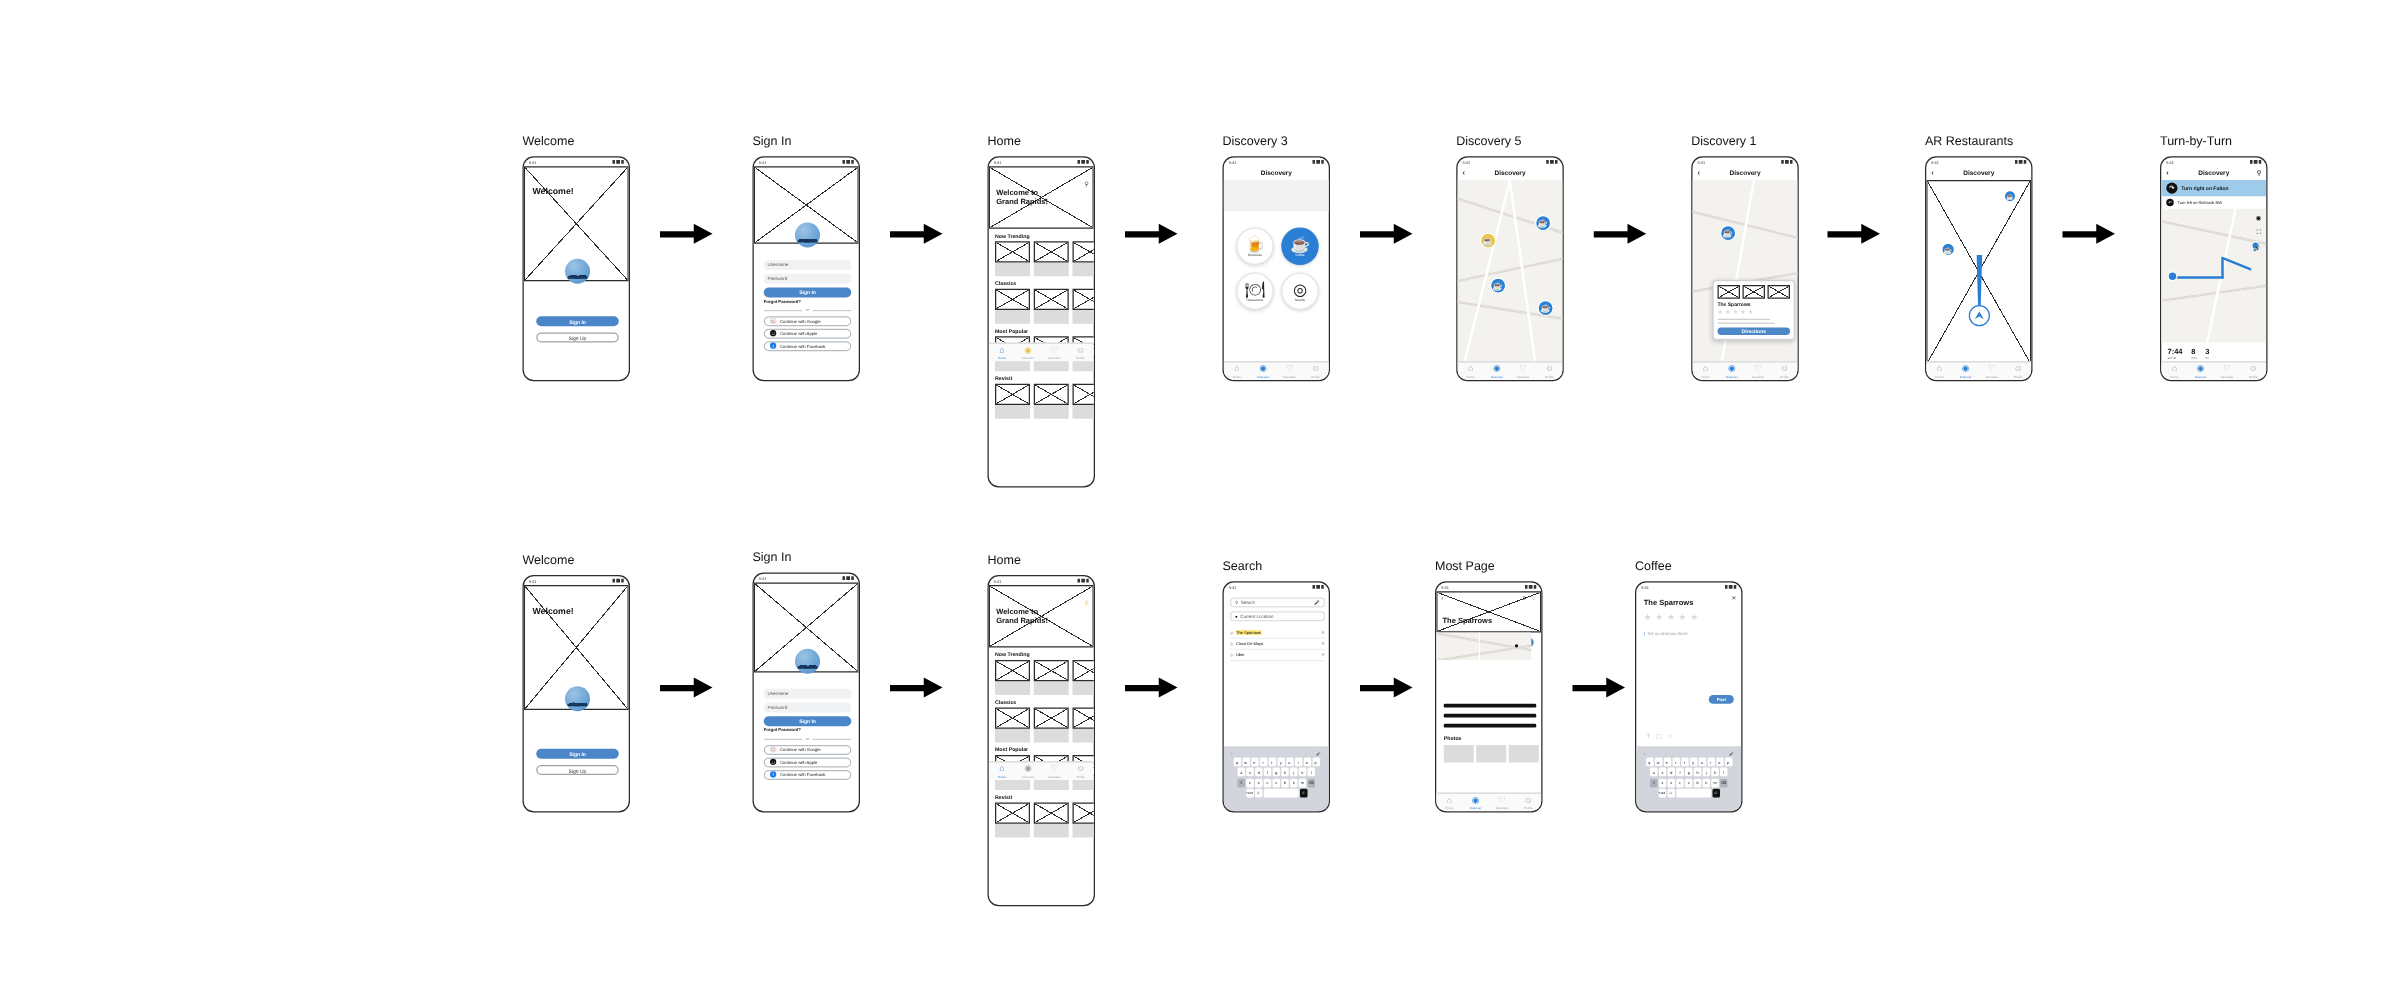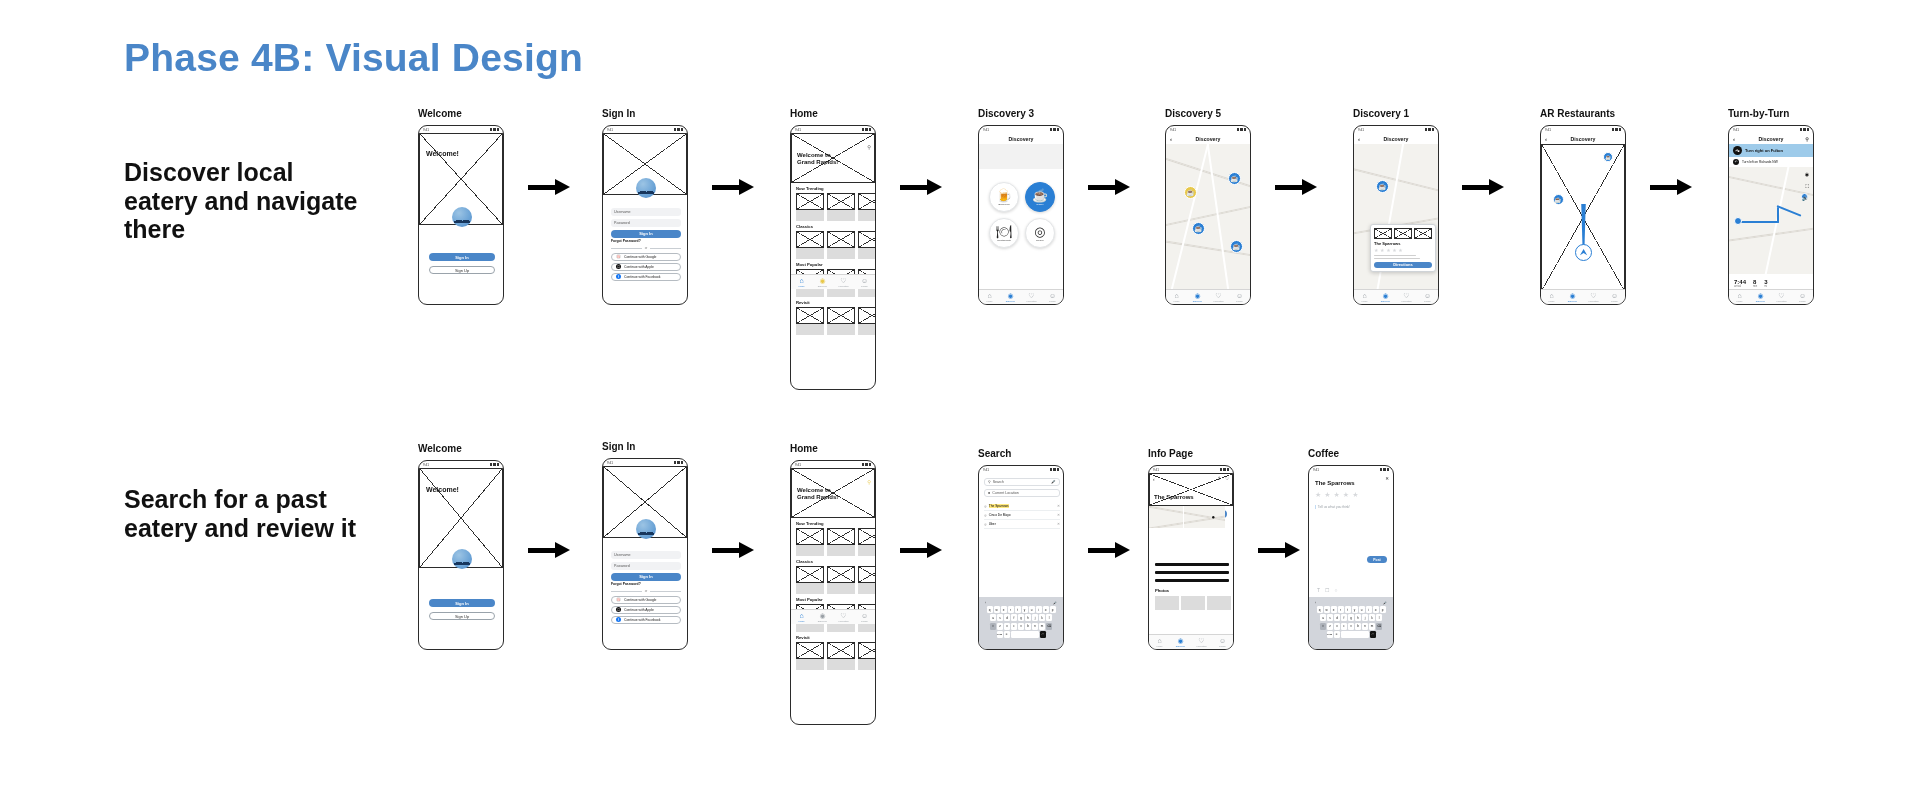--- a/index.html
+++ b/index.html
@@ -36,21 +36,21 @@
     position: absolute; left: 27px; top: 0;
     width: 0; height: 0;
     border-top: 8.5px solid transparent;
     border-bottom: 8.5px solid transparent;
     border-left: 15px solid #000;
   }
 
   .screen-wrap { position: absolute; }
   .screen-caption {
     position: absolute; top: -17px; left: 0;
-    font-size: 10px; font-weight: bold; color: #111;
+    font-size: 10px; font-weight: normal; color: #111;
     white-space: nowrap;
   }
   .phone {
     position: relative;
     border: 1.1px solid #2b2b2b;
     border-radius: 9px;
     background: #fff;
     overflow: hidden;
   }
   .statusbar {
@@ -211,24 +211,21 @@
   .eta .u { font-size: 2.6px; font-weight: normal; color: #777; display: block; }
   .route {
     position: absolute; height: 1.6px; background: #2a7fd4; border-radius: 2px;
   }
 </style>
 </head>
 <body>
 
 <div class="page">
 
-  <div class="deck-title">Phase 4B: Visual Design</div>
-
-  <div class="row-label r1">Discover local eatery and navigate there</div>
-  <div class="row-label r2">Search for a past eatery and review it</div>
+
 
   <div class="flow">
 
     <div class="screen-wrap" style="left:418px; top:125px;">
       <div class="screen-caption">Welcome</div>
       <div class="phone" style="width:86px; height:180px;">
         <div class="statusbar">
           <span>9:41</span>
           <span class="sb-right">
               <i class="sb-dot"></i>
@@ -891,21 +888,21 @@
         </div>
       </div>
     </div>
 
     <div class="arrow" style="left:1088px; top:542px; width:44px; height:17px;">
       <i class="shaft"></i>
         <i class="head"></i>
     </div>
 
     <div class="screen-wrap" style="left:1148px; top:465px;">
-      <div class="screen-caption">Info Page</div>
+      <div class="screen-caption">Most Page</div>
       <div class="phone" style="width:86px; height:185px;">
         <div class="statusbar">
           <span>9:41</span>
           <span class="sb-right">
               <i class="sb-dot"></i>
               <i class="sb-dot"></i>
               <i class="sb-dot"></i>
             </span>
         </div>
         <div class="xbox" style="height:33px;"></div>

